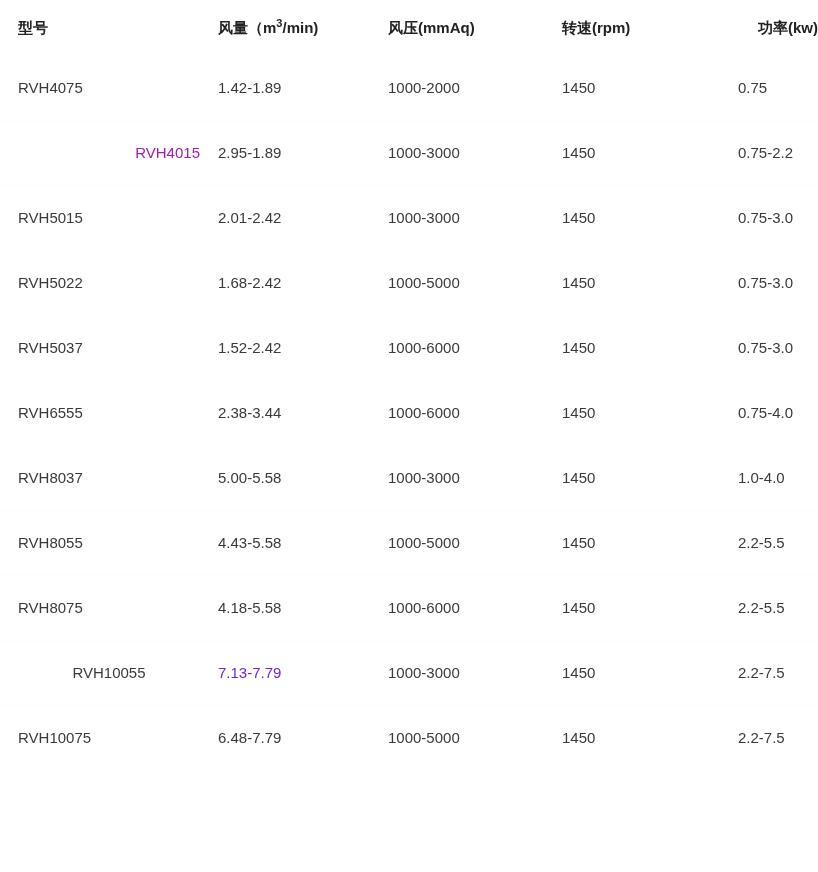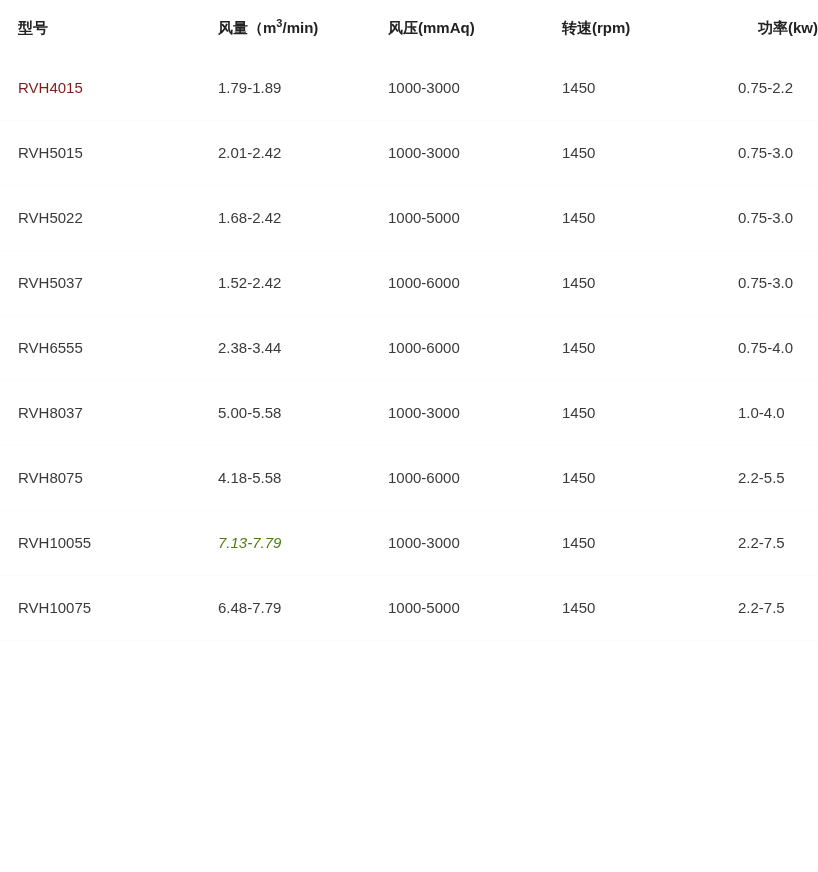--- a/index.html
+++ b/index.html
@@ -90,22 +90,29 @@
       <tr>
           <th style="color: rgb(34, 34, 34);">型号</th>
           <th style="color: rgb(34, 34, 34);">风量（m<span class="sup">3</span>/min)</th>
           <th style="color: rgb(34, 34, 34);">风压(mmAq)</th>
           <th style="color: rgb(34, 34, 34);">转速(rpm)</th>
           <th style="color: rgb(34, 34, 34); text-align: right;">功率(kw)</th>
         </tr>
     </thead>
     <tbody>
         <tr style="border-bottom-color: rgb(252, 252, 252);">
-          <td style="color: #7f1d1d;">RVH4015</td>
-          <td style="color: rgb(58, 58, 58);">1.79-1.89</td>
+          <td style="color: rgb(58, 58, 58);">RVH4075</td>
+          <td style="color: rgb(58, 58, 58);">1.42-1.89</td>
+          <td style="color: rgb(58, 58, 58);">1000-2000</td>
+          <td style="color: rgb(58, 58, 58);">1450</td>
+          <td style="color: rgb(58, 58, 58);">0.75</td>
+        </tr>
+        <tr style="border-bottom-color: rgb(252, 252, 252);">
+          <td style="color: #a21caf; text-align: right;">RVH4015</td>
+          <td style="color: rgb(58, 58, 58);">2.95-1.89</td>
           <td style="color: rgb(58, 58, 58);">1000-3000</td>
           <td style="color: rgb(58, 58, 58);">1450</td>
           <td style="color: rgb(58, 58, 58);">0.75-2.2</td>
         </tr>
         <tr style="border-bottom-color: rgb(252, 252, 252);">
           <td style="color: rgb(58, 58, 58);">RVH5015</td>
           <td style="color: rgb(58, 58, 58);">2.01-2.42</td>
           <td style="color: rgb(58, 58, 58);">1000-3000</td>
           <td style="color: rgb(58, 58, 58);">1450</td>
           <td style="color: rgb(58, 58, 58);">0.75-3.0</td>
@@ -132,29 +139,36 @@
           <td style="color: rgb(58, 58, 58);">0.75-4.0</td>
         </tr>
         <tr style="border-bottom-color: rgb(252, 252, 252);">
           <td style="color: rgb(58, 58, 58); margin-left: 29px;">RVH8037</td>
           <td style="color: rgb(58, 58, 58);">5.00-5.58</td>
           <td style="color: rgb(58, 58, 58);">1000-3000</td>
           <td style="color: rgb(58, 58, 58);">1450</td>
           <td style="color: rgb(58, 58, 58);">1.0-4.0</td>
         </tr>
         <tr style="border-bottom-color: rgb(252, 252, 252);">
+          <td style="color: rgb(58, 58, 58);">RVH8055</td>
+          <td style="color: rgb(58, 58, 58);">4.43-5.58</td>
+          <td style="color: rgb(58, 58, 58);">1000-5000</td>
+          <td style="color: rgb(58, 58, 58);">1450</td>
+          <td style="color: rgb(58, 58, 58);">2.2-5.5</td>
+        </tr>
+        <tr style="border-bottom-color: rgb(252, 252, 252);">
           <td style="color: rgb(58, 58, 58);">RVH8075</td>
           <td style="color: rgb(58, 58, 58);">4.18-5.58</td>
           <td style="color: rgb(58, 58, 58);">1000-6000</td>
           <td style="color: rgb(58, 58, 58);">1450</td>
           <td style="color: rgb(58, 58, 58);">2.2-5.5</td>
         </tr>
         <tr style="border-bottom-color: rgb(252, 252, 252);">
-          <td style="color: rgb(58, 58, 58);">RVH10055</td>
-          <td style="color: #4d7c0f; font-style: italic;">7.13-7.79</td>
+          <td style="color: rgb(58, 58, 58); text-align: center;">RVH10055</td>
+          <td style="color: #6d28d9;">7.13-7.79</td>
           <td style="color: rgb(58, 58, 58);">1000-3000</td>
           <td style="color: rgb(58, 58, 58);">1450</td>
           <td style="color: rgb(58, 58, 58);">2.2-7.5</td>
         </tr>
         <tr style="border-bottom-color: rgb(252, 252, 252);">
           <td style="color: rgb(58, 58, 58);">RVH10075</td>
           <td style="color: rgb(58, 58, 58);">6.48-7.79</td>
           <td style="color: rgb(58, 58, 58);">1000-5000</td>
           <td style="color: rgb(58, 58, 58);">1450</td>
           <td style="color: rgb(58, 58, 58);">2.2-7.5</td>

